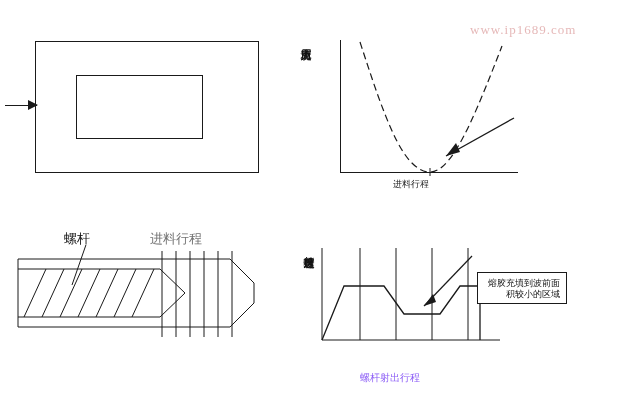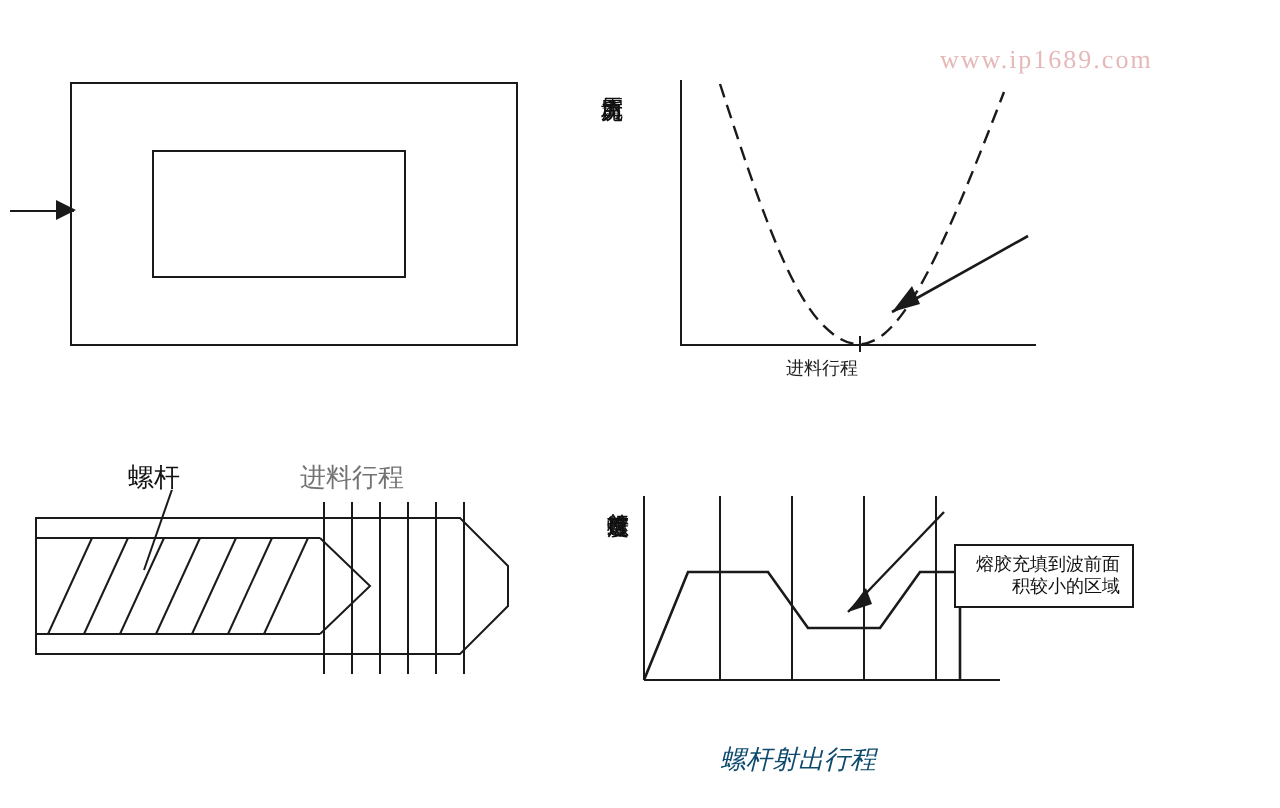--- a/index.html
+++ b/index.html
@@ -136,24 +136,23 @@
     font-size: 11px;
     line-height: 12px;
     color: #111;
     writing-mode: vertical-rl;
     text-orientation: upright;
     height: 96px;
   }
   .vp-xlabel {
     left: 360px;
     top: 371px;
-    font-size: 13px;
-    color: #0c4a6e;
-    white-space: nowrap;
-    font-style: italic;
+    font-size: 10px;
+    color: #8b5cf6;
+    white-space: nowrap;
   }
   .vp-note {
     left: 482px;
     top: 278px;
     width: 78px;
     font-size: 9px;
     line-height: 11px;
     color: #111;
     text-align: right;
   }

